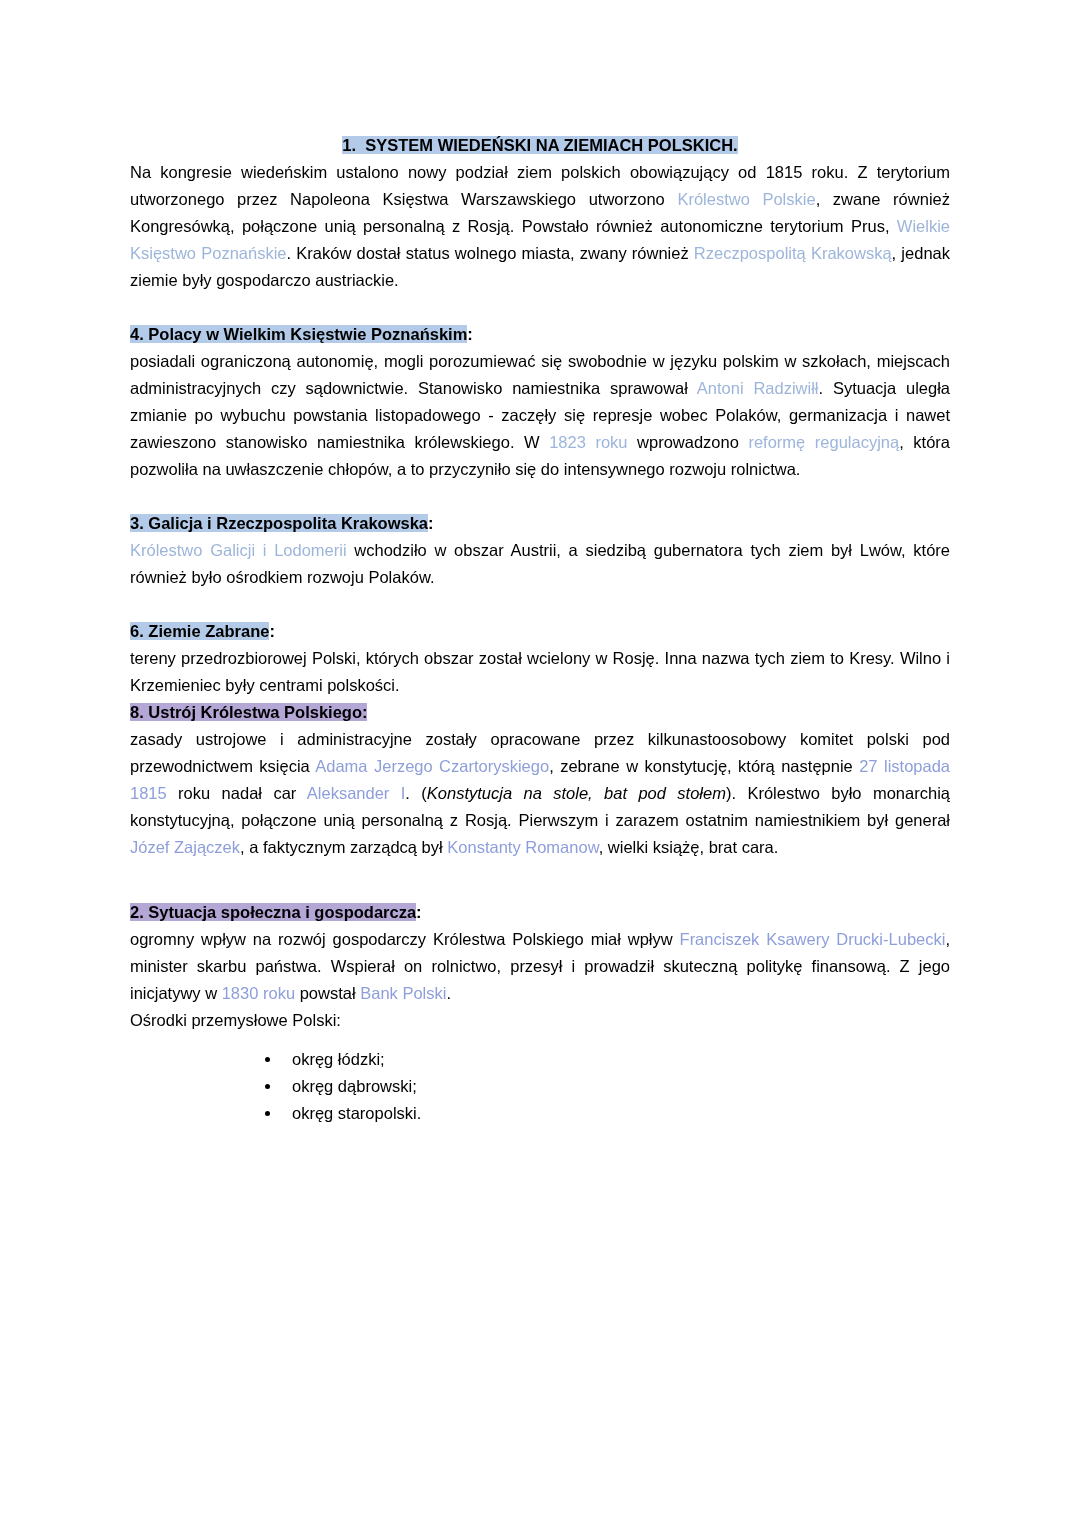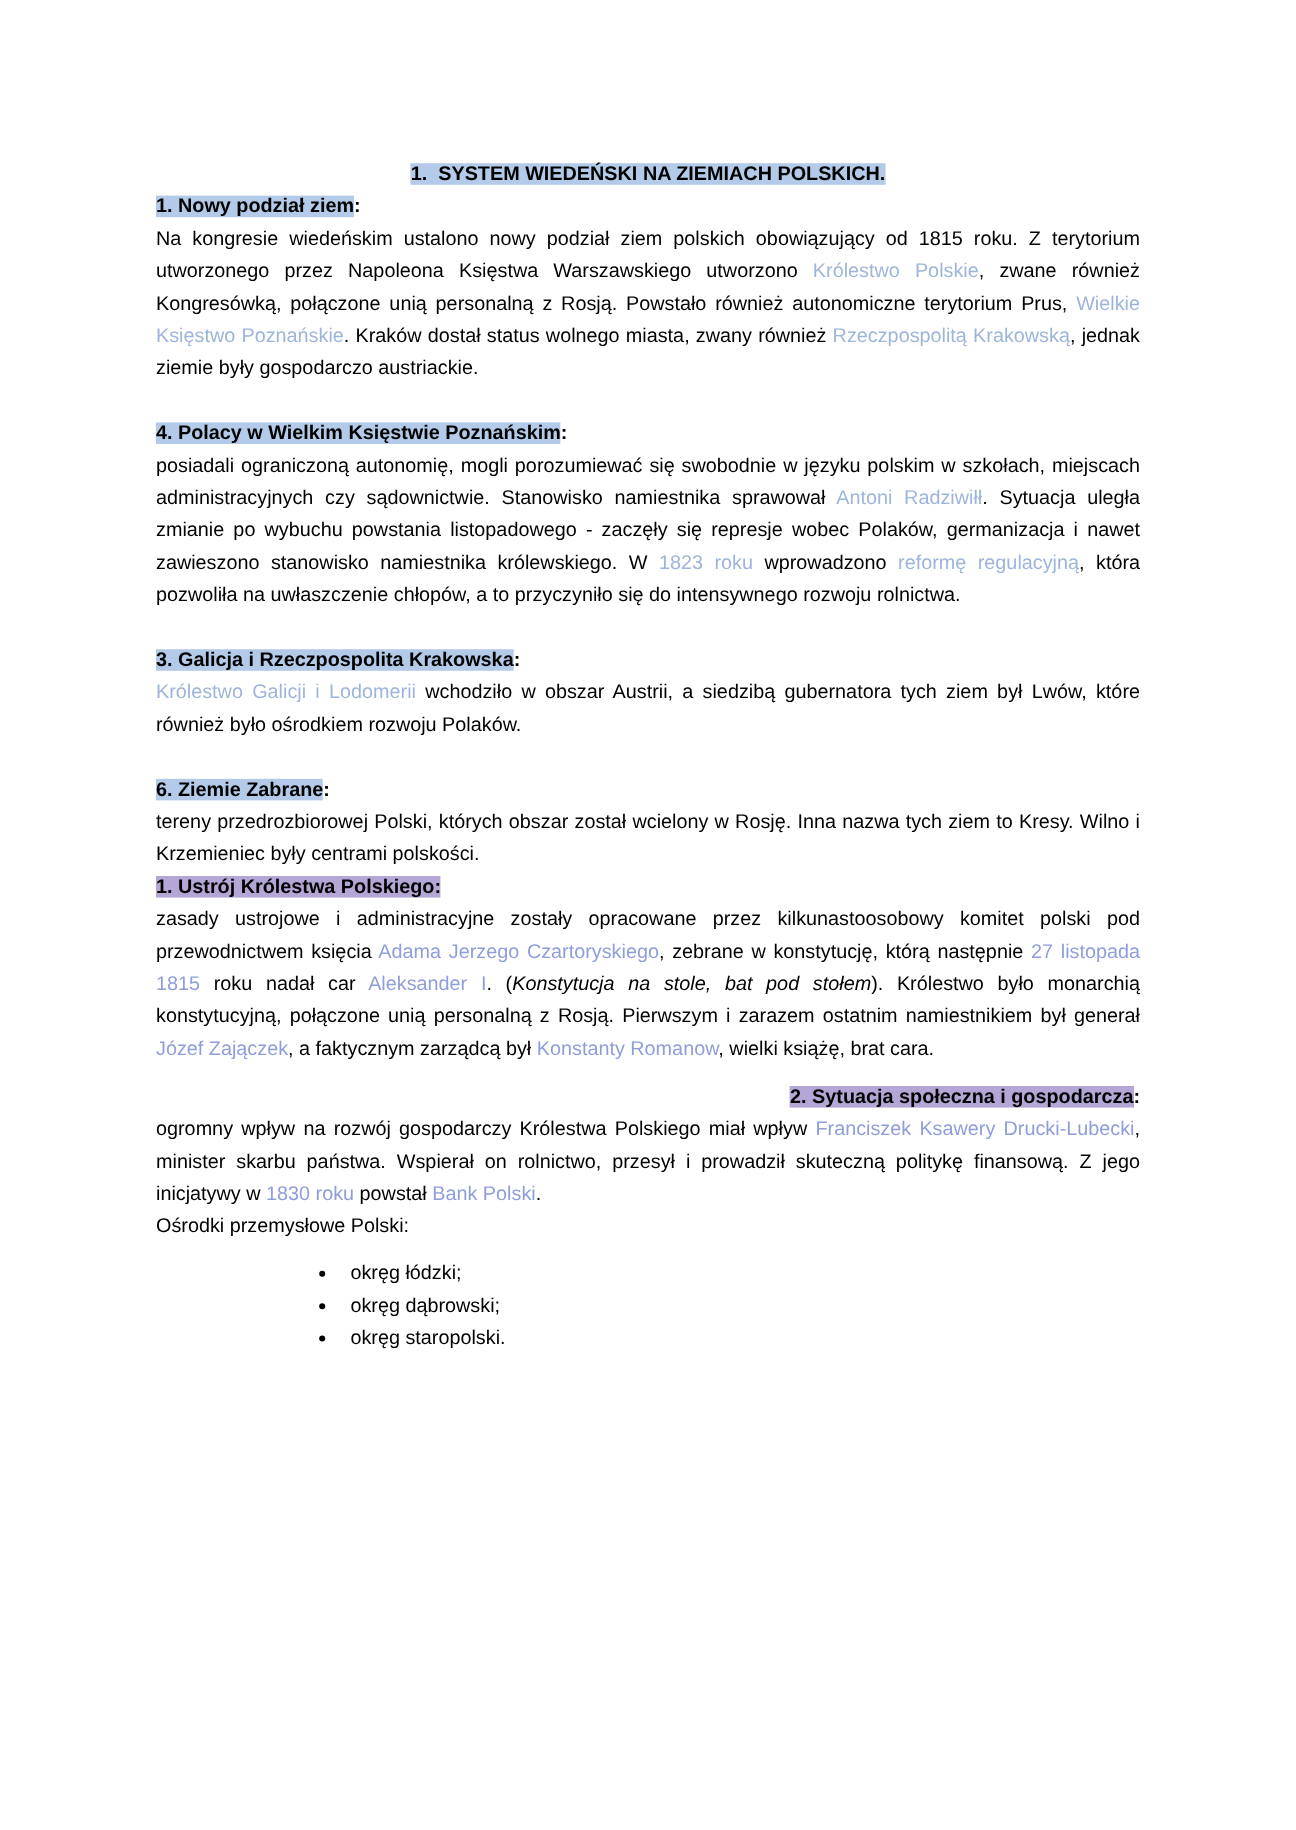--- a/index.html
+++ b/index.html
@@ -39,31 +39,30 @@
   .hl2 { background-color: var(--highlight-purple, #b4a7d6); }
   .accent1 { color: var(--accent-blue, #9db5da); }
   .accent2 { color: var(--accent-purple, #8e9edb); }
 </style>
 </head>
 <body>
 
 <div class="page">
   <div>
       <div class="block title"><span class="bold hl1">1.&nbsp; SYSTEM WIEDEŃSKI NA ZIEMIACH POLSKICH.</span></div>
-      <div class="block heading"><span class="bold hl1">1. Nowy podział ziem</span><span class="bold">:</span></div>
       <div class="block paragraph"><span>Na kongresie wiedeńskim ustalono nowy podział ziem polskich obowiązujący od 1815 roku. Z terytorium utworzonego przez Napoleona Księstwa Warszawskiego utworzono </span><span class="accent1">Królestwo Polskie</span><span>, zwane również Kongresówką, połączone unią personalną z Rosją. Powstało również autonomiczne terytorium Prus, </span><span class="accent1">Wielkie Księstwo Poznańskie</span><span>. Kraków dostał status wolnego miasta, zwany również </span><span class="accent1">Rzeczpospolitą Krakowską</span><span>, jednak ziemie były gospodarczo austriackie.</span></div>
       <div class="block heading" style="margin-top: 27px;"><span class="bold hl1">4. Polacy w Wielkim Księstwie Poznańskim</span><span class="bold">:</span></div>
       <div class="block paragraph"><span>posiadali ograniczoną autonomię, mogli porozumiewać się swobodnie w języku polskim w szkołach, miejscach administracyjnych czy sądownictwie. Stanowisko namiestnika sprawował </span><span class="accent1">Antoni Radziwiłł</span><span>. Sytuacja uległa zmianie po wybuchu powstania listopadowego - zaczęły się represje wobec Polaków, germanizacja i nawet zawieszono stanowisko namiestnika królewskiego. W </span><span class="accent1">1823 roku</span><span> wprowadzono </span><span class="accent1">reformę regulacyjną</span><span>, która pozwoliła na uwłaszczenie chłopów, a to przyczyniło się do intensywnego rozwoju rolnictwa.</span></div>
       <div class="block heading" style="margin-top: 27px;"><span class="bold hl1">3. Galicja i Rzeczpospolita Krakowska</span><span class="bold">:</span></div>
       <div class="block paragraph"><span class="accent1">Królestwo Galicji i Lodomerii</span><span> wchodziło w obszar Austrii, a siedzibą gubernatora tych ziem był Lwów, które również było ośrodkiem rozwoju Polaków.</span></div>
       <div class="block heading" style="margin-top: 27px;"><span class="bold hl1">6. Ziemie Zabrane</span><span class="bold">:</span></div>
       <div class="block paragraph"><span>tereny przedrozbiorowej Polski, których obszar został wcielony w Rosję. Inna nazwa tych ziem to Kresy. Wilno i Krzemieniec były centrami polskości.</span></div>
-      <div class="block heading"><span class="bold hl2">1. Ustrój Królestwa Polskiego:</span></div>
+      <div class="block heading"><span class="bold hl2">8. Ustrój Królestwa Polskiego:</span></div>
       <div class="block paragraph"><span>zasady ustrojowe i administracyjne zostały opracowane przez kilkunastoosobowy komitet polski pod przewodnictwem księcia </span><span class="accent2">Adama Jerzego Czartoryskiego</span><span>, zebrane w konstytucję, którą następnie </span><span class="accent2">27 listopada 1815</span><span> roku nadał car </span><span class="accent2">Aleksander I</span><span>. (</span><span class="italic">Konstytucja na stole, bat pod stołem</span><span>). Królestwo było monarchią konstytucyjną, połączone unią personalną z Rosją. Pierwszym i zarazem ostatnim namiestnikiem był generał </span><span class="accent2">Józef Zajączek</span><span>, a faktycznym zarządcą był </span><span class="accent2">Konstanty Romanow</span><span>, wielki książę, brat cara.</span></div>
-      <div class="block heading" style="margin-top: 13px; text-align: right;"><span class="bold hl2">2. Sytuacja społeczna i gospodarcza</span><span class="bold">:</span></div>
+      <div class="block heading" style="margin-top: 38px;"><span class="bold hl2">2. Sytuacja społeczna i gospodarcza</span><span class="bold">:</span></div>
       <div class="block paragraph"><span>ogromny wpływ na rozwój gospodarczy Królestwa Polskiego miał wpływ </span><span class="accent2">Franciszek Ksawery Drucki-Lubecki</span><span>, minister skarbu państwa. Wspierał on rolnictwo, przesył i prowadził skuteczną politykę finansową. Z jego inicjatywy w </span><span class="accent2">1830 roku</span><span> powstał </span><span class="accent2">Bank Polski</span><span>.</span></div>
       <div class="block paragraph"><span>Ośrodki przemysłowe Polski:</span></div>
       <ul class="block bullets">
         <li>okręg łódzki;</li>
         <li>okręg dąbrowski;</li>
         <li>okręg staropolski.</li>
       </ul>
     </div>
 </div>
 

